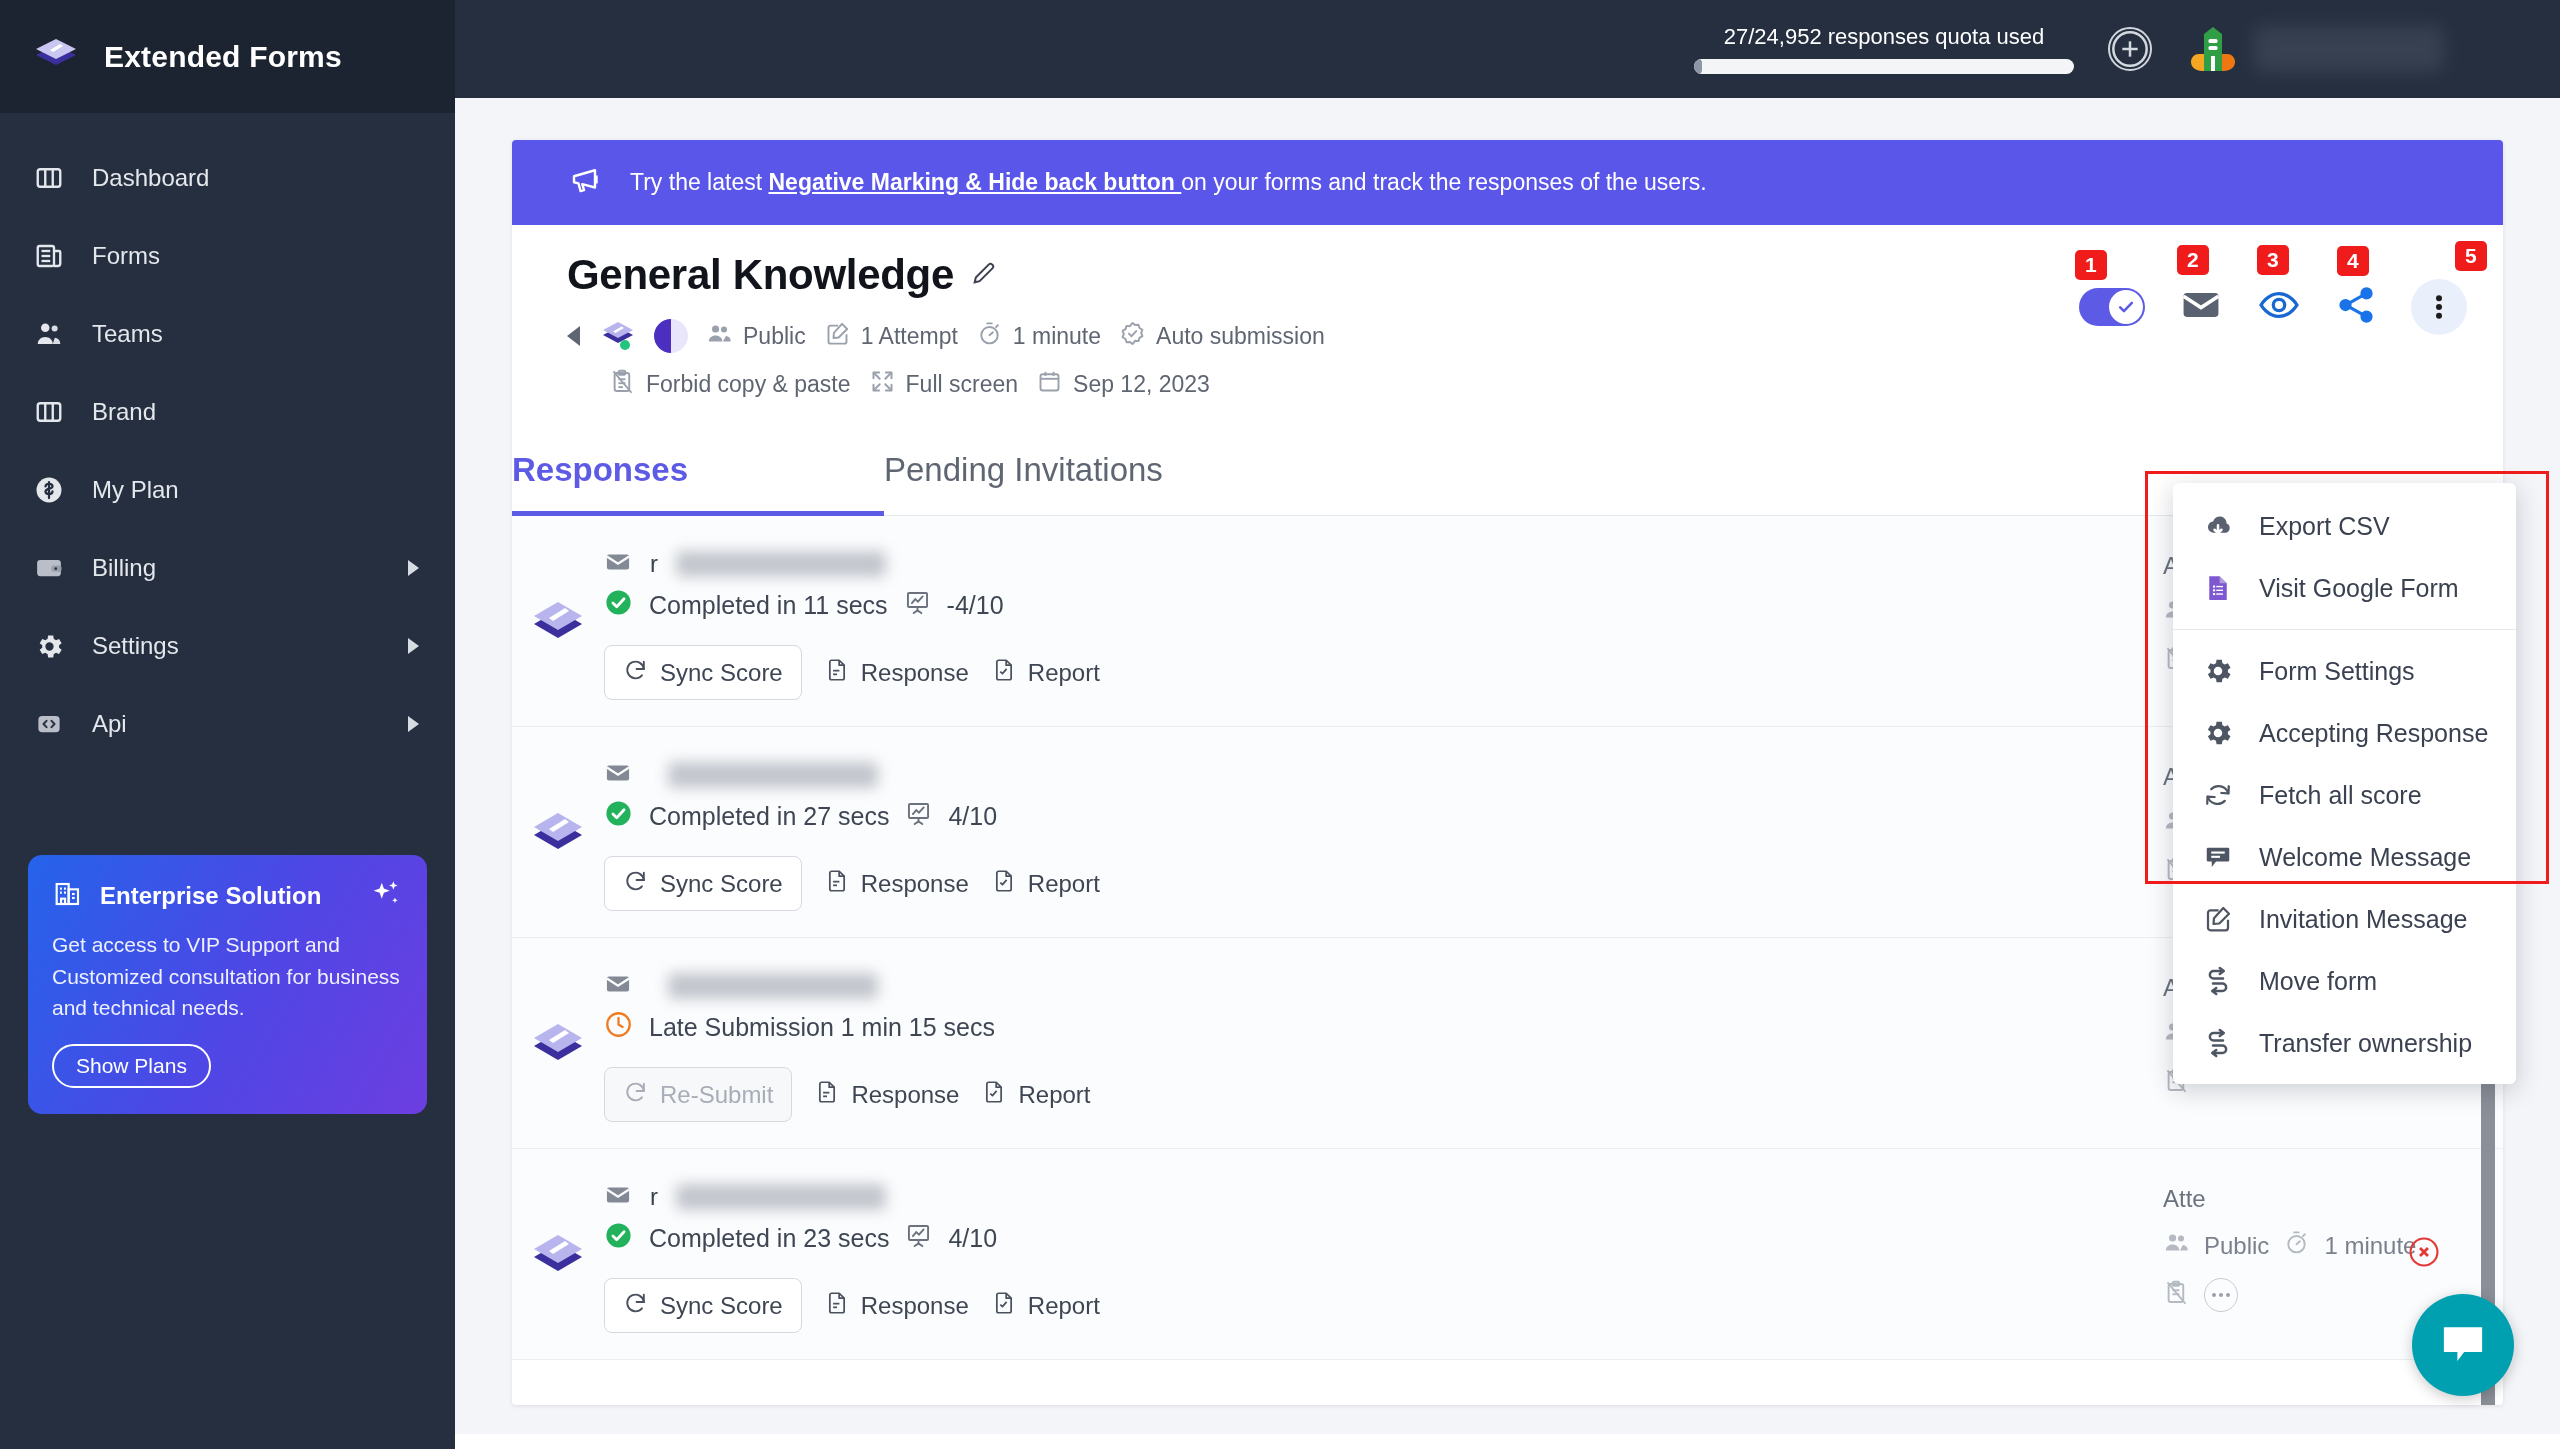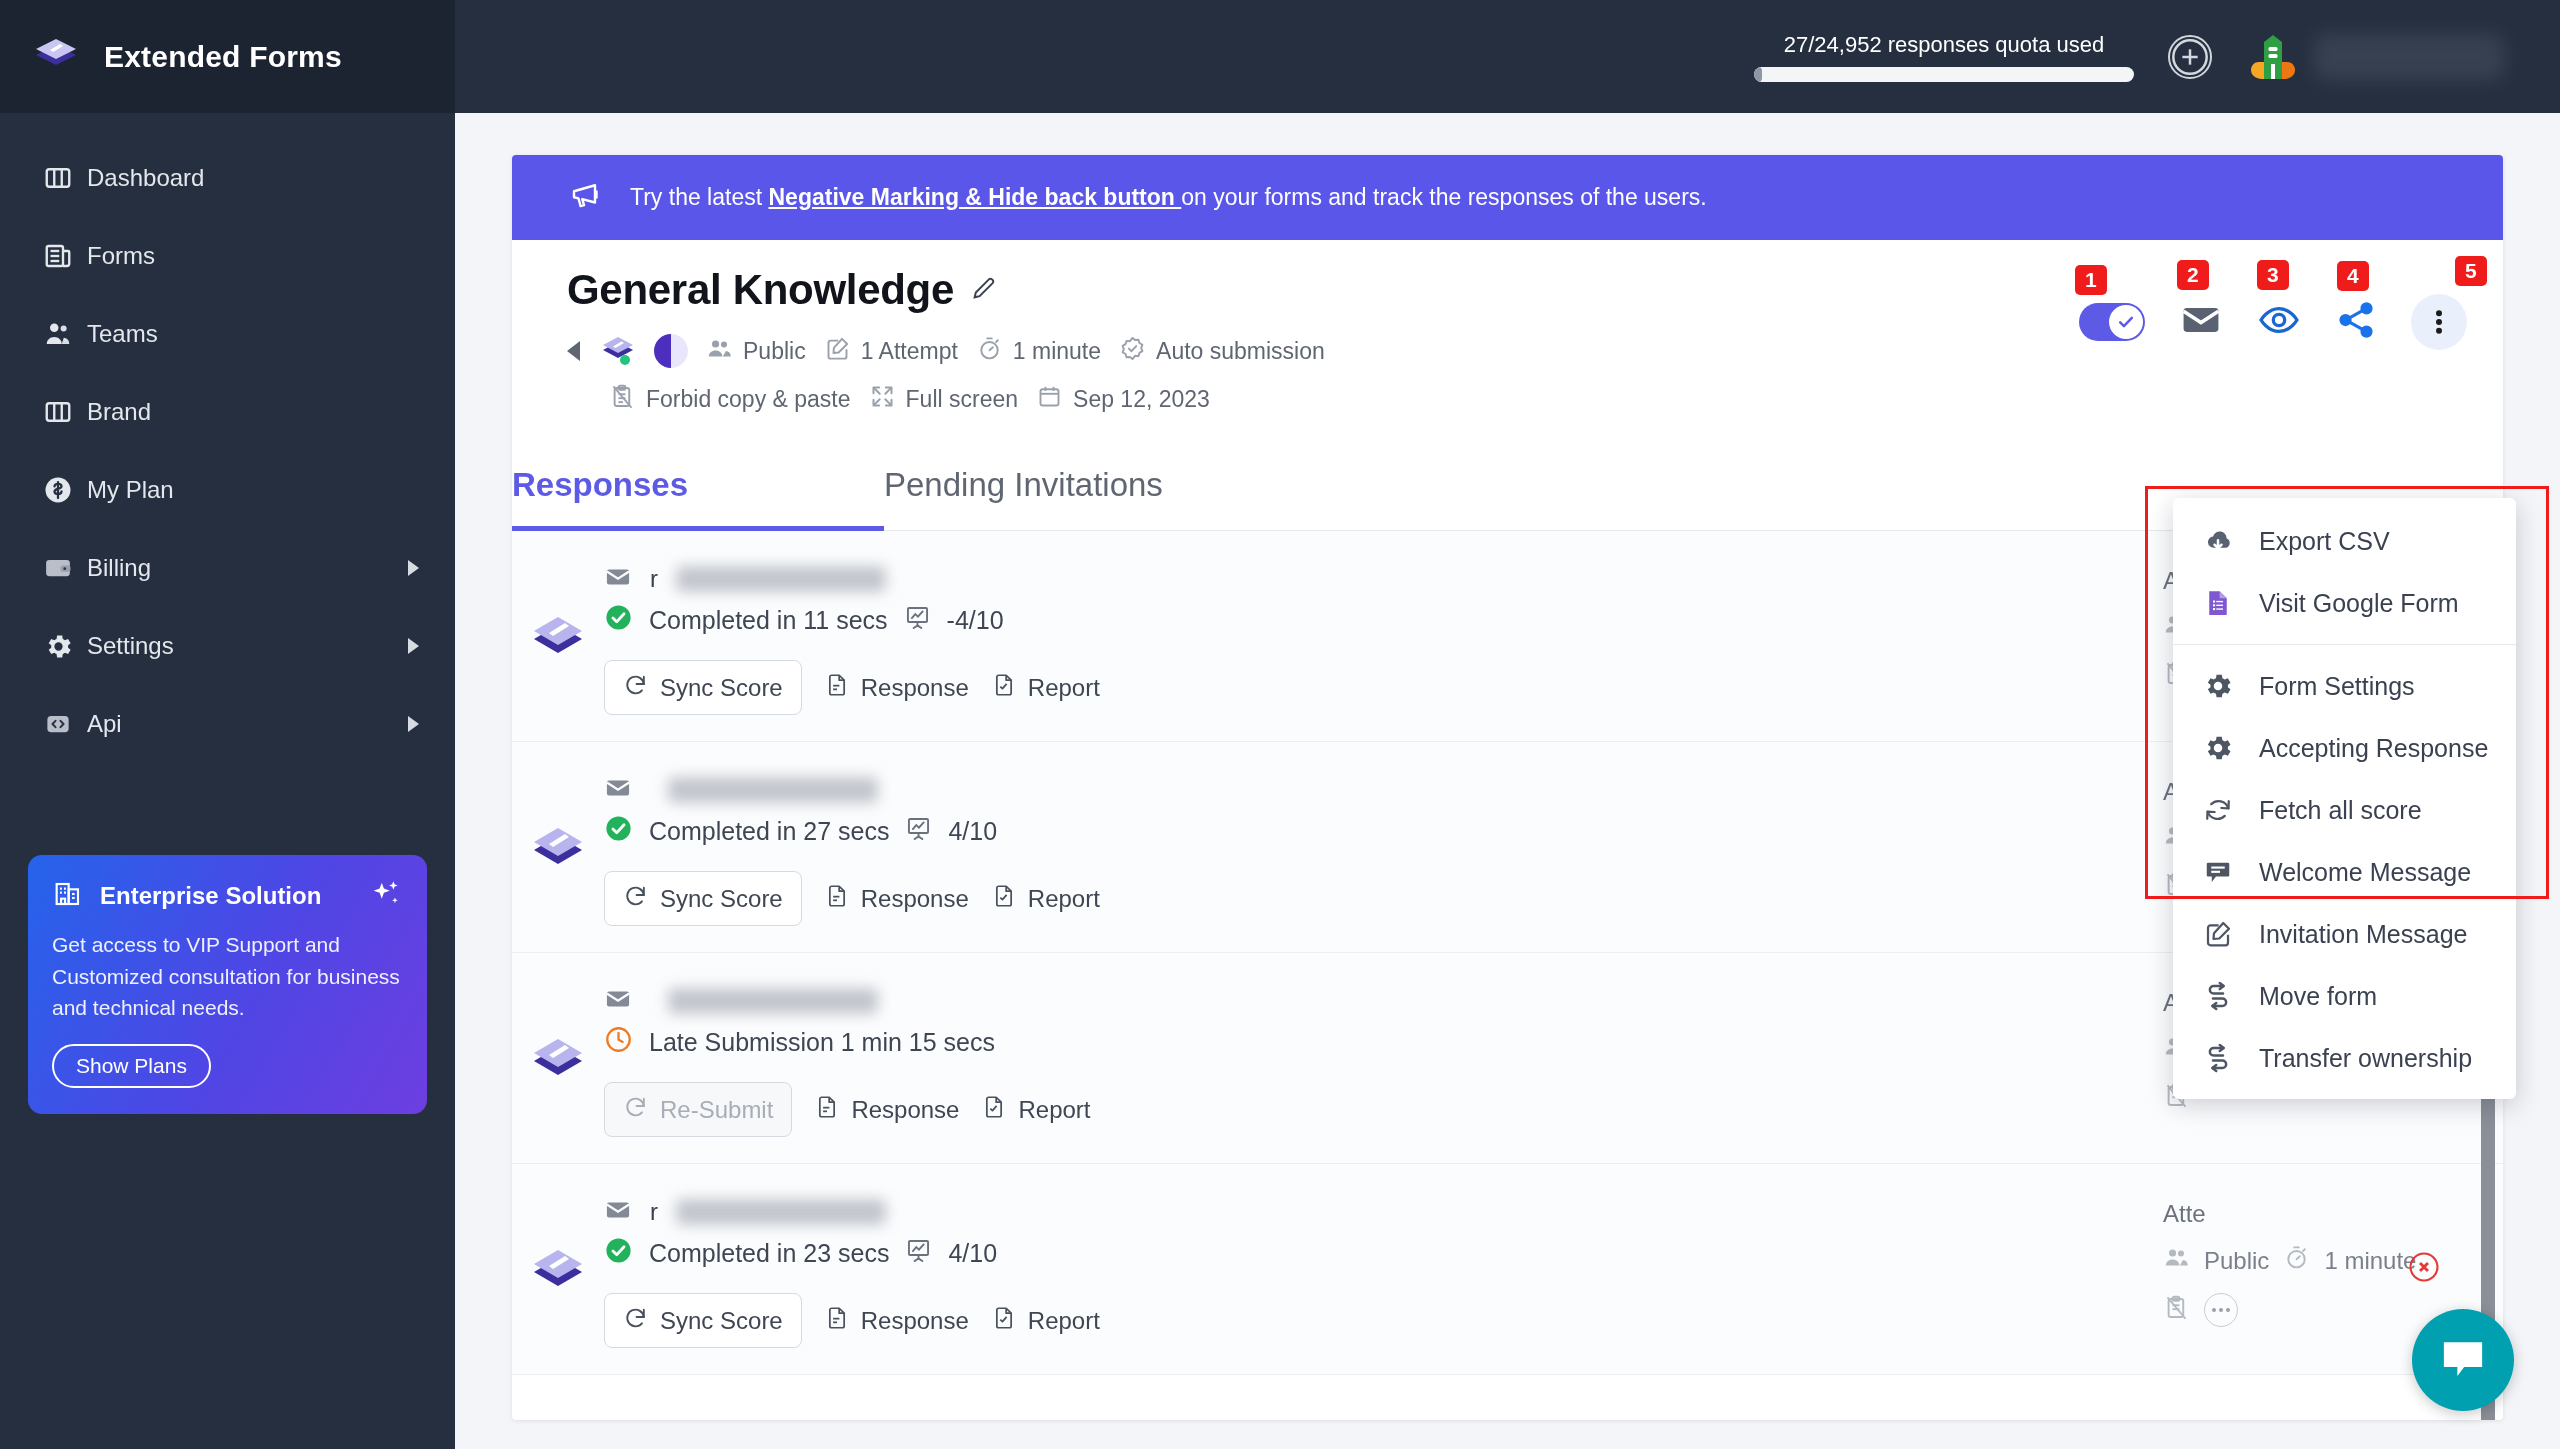--- a/index.html
+++ b/index.html
@@ -26,22 +26,22 @@
     padding-left: 30px; gap: 22px;
   }
   .brand-logo { width: 52px; height: 52px; position: relative; }
   .brand-name {
     color: #ffffff; font-size: 30px; font-weight: 600;
     letter-spacing: .2px;
   }
   .nav { padding-top: 26px; }
   .nav-item {
     display: flex; align-items: center;
-    height: 78px; padding: 0 36px 0 41px;
-    gap: 12px; cursor: pointer;
+    height: 78px; padding: 0 36px 0 32px;
+    gap: 26px; cursor: pointer;
   }
   .nav-icon { width: 34px; height: 34px; flex: 0 0 34px; display: flex; align-items: center; justify-content: center; }
   .nav-label { color: #e4e7ec; font-size: 24px; flex: 1; }
   .nav-caret { width: 0; height: 0; border-left: 11px solid #d7dbe2; border-top: 8px solid transparent; border-bottom: 8px solid transparent; }
 
   .promo {
     position: absolute; left: 28px; right: 28px; top: 855px;
     background: linear-gradient(120deg, #2563eb 0%, #4f46e5 55%, #6d3ee0 100%);
     border-radius: 14px; padding: 22px 24px 26px 24px;
   }
@@ -52,23 +52,23 @@
     margin-top: 20px; display: inline-block;
     border: 2px solid #ffffff; border-radius: 22px;
     color: #ffffff; font-size: 21px; padding: 8px 22px;
     background: transparent; cursor: pointer;
     font-family: "Liberation Sans", sans-serif;
   }
 
   
   .main { flex: 1; position: relative; background: #ffffff; height: 1449px; }
   .topbar {
-    height: 113px; background: #252f3f;
+    height: 98px; background: #252f3f;
     display: flex; align-items: center; justify-content: flex-end;
-    padding-right: 56px; gap: 34px;
+    padding-right: 116px; gap: 34px;
   }
   .quota { display: flex; flex-direction: column; align-items: center; gap: 9px; }
   .quota-label { color: #ffffff; font-size: 22px; }
   .quota-bar { width: 380px; height: 15px; background: #f4f5f7; border-radius: 8px; position: relative; overflow: hidden;}
   .quota-fill { position: absolute; left: 0; top: 0; bottom: 0; width: 2%; background: #8f96a3; border-radius: 8px; }
   .plus-btn { width: 44px; height: 44px; border-radius: 50%; border: 2.5px solid #cfd4dd; display: flex; align-items: center; justify-content: center; cursor: pointer; }
   .plus-btn:before { content:""; position:absolute; }
   .avatar-wrap { display: flex; align-items: center; gap: 14px; }
   .avatar { width: 54px; height: 54px; position: relative; }
   .username-blur {

